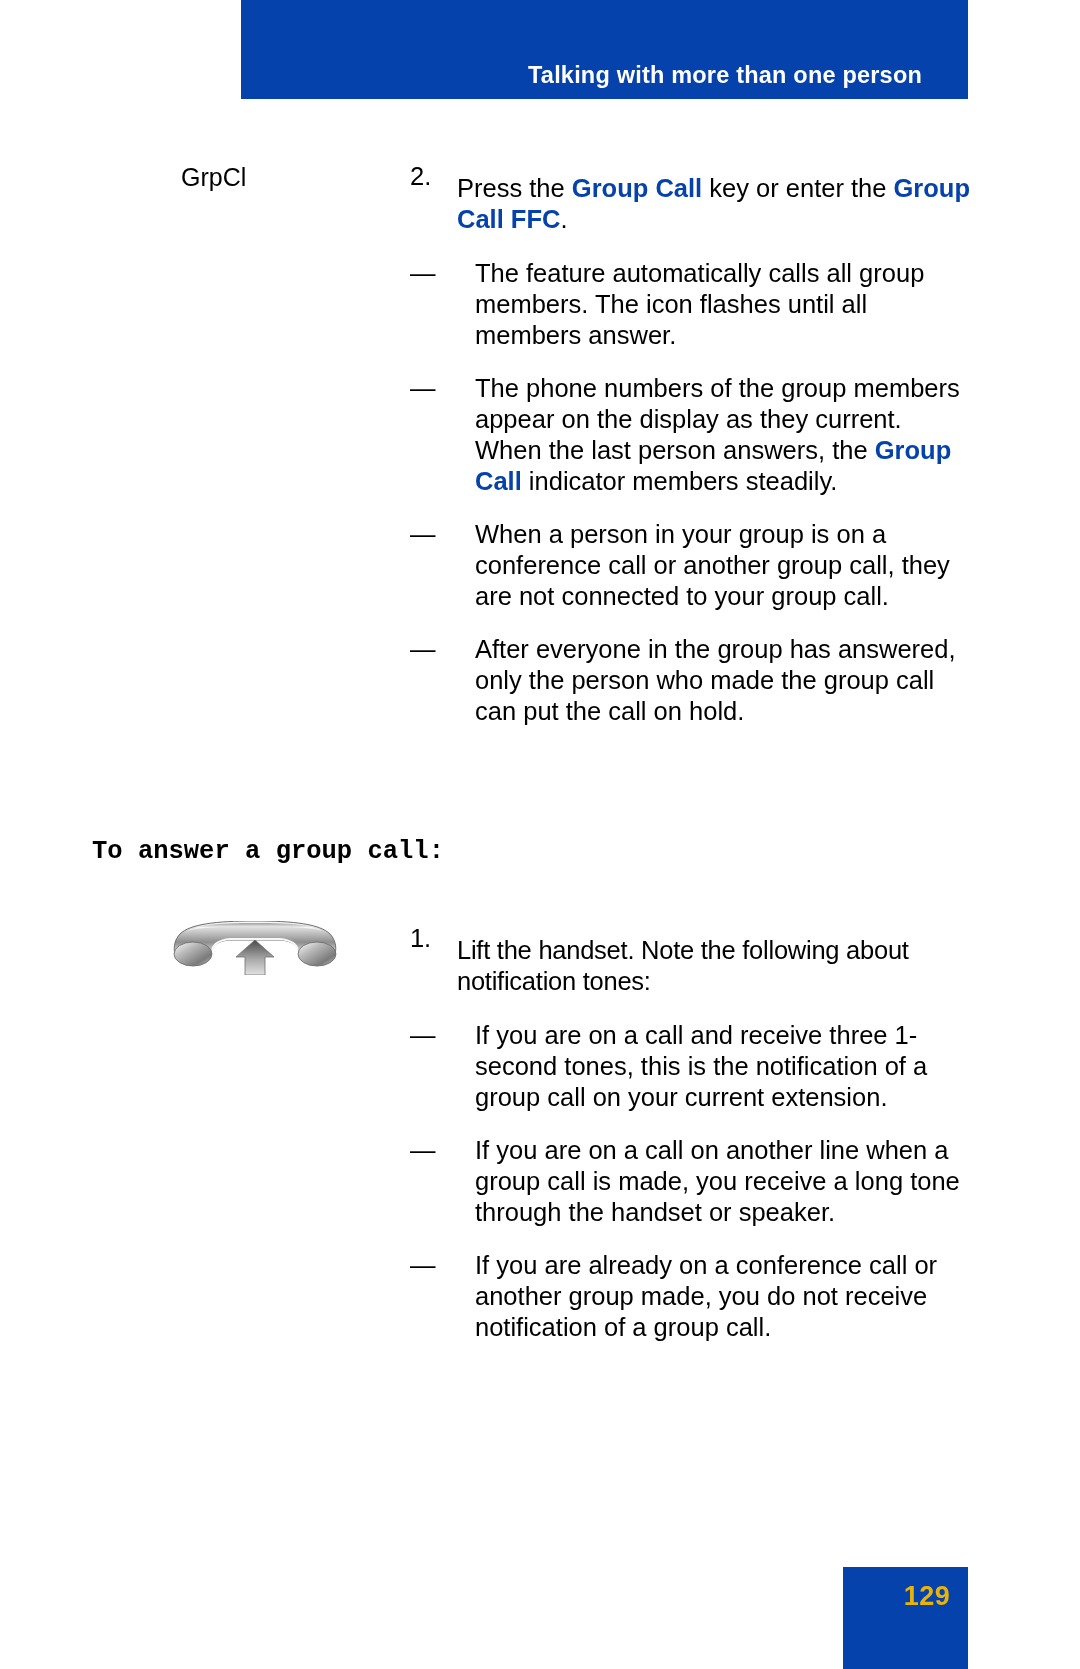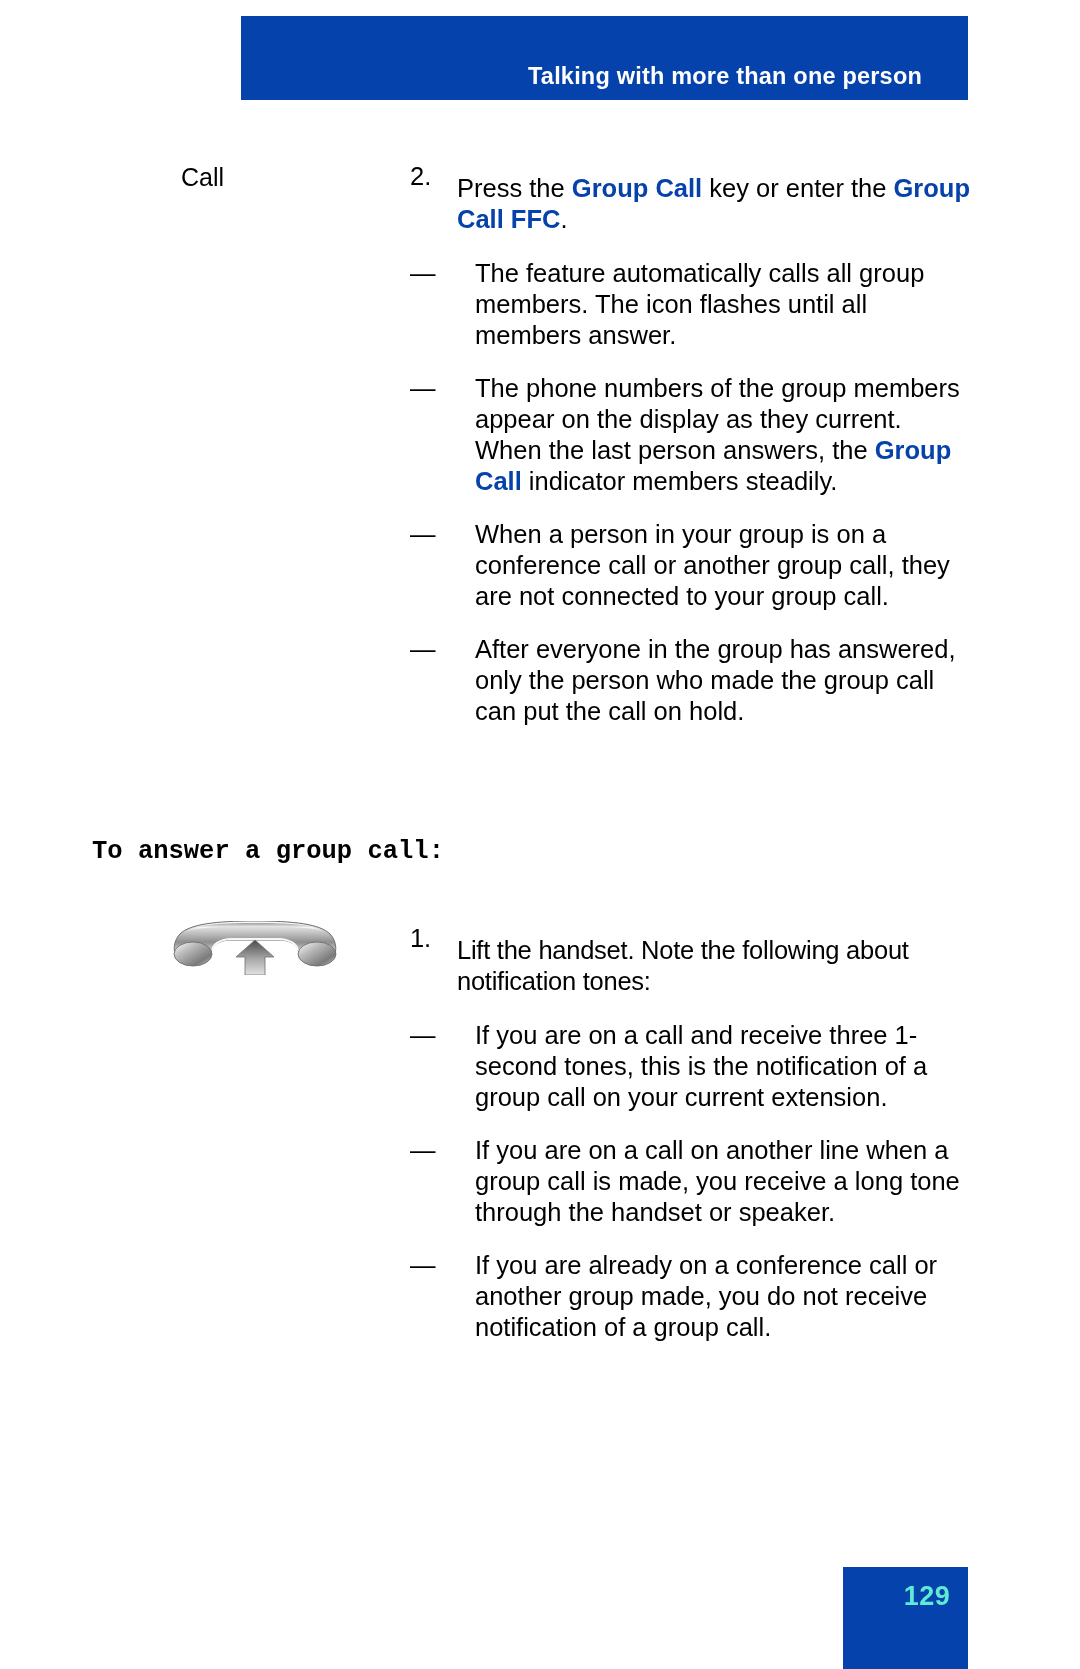--- a/index.html
+++ b/index.html
@@ -14,23 +14,23 @@
     font-family: "Liberation Sans", sans-serif;
     color: #000000;
     position: relative;
     overflow: hidden;
   }
 
   
   .header-band {
     position: absolute;
     left: 241px;
-    top: 16px;
+    top: 0;
     width: 727px;
-    height: 84px;
+    height: 99px;
     background: #0542AB;
   }
   .header-title {
     position: absolute;
     right: 46px;
     bottom: 10px;
     color: #ffffff;
     font-size: 23.5px;
     font-weight: bold;
     letter-spacing: 0.2px;
@@ -140,41 +140,41 @@
   .footer-band.wide {
     width: 125px;
     left: 843px;
   }
   .page-number {
     position: absolute;
     left: 0;
     top: 14px;
     width: 125px;
     text-align: center;
-    color: #5eead4;
+    color: #eab308;
     font-size: 27px;
     font-weight: bold;
     letter-spacing: 0.5px;
     padding-left: 43px;
   }
 
   .condensed { letter-spacing: -0.25px; }
 </style>
 </head>
 <body>
 
 <div class="header-band" style="background: rgb(5, 66, 171);">
   <div class="header-title">Talking with more than one person</div>
 </div>
 
 <div class="page-body">
 
   <div class="step-block" style="top: 68px;">
     <div class="gutter">
-      <span class="gutter-label">Call</span>
+      <span class="gutter-label">GrpCl</span>
     </div>
     <div class="step-content">
       <div class="numbered">
         <span class="num">2.</span>
         <span class="num-text"><span>Press the </span><span class="hl">Group Call</span><span> key or enter the </span><span class="hl">Group Call FFC</span><span>.</span></span>
       </div>
       <div class="bullet-list">
         <div class="bullet">
           <span class="dash">—</span>
           <span class="bullet-text"><span>The feature automatically calls all group members. The icon flashes until all members answer.</span></span>

